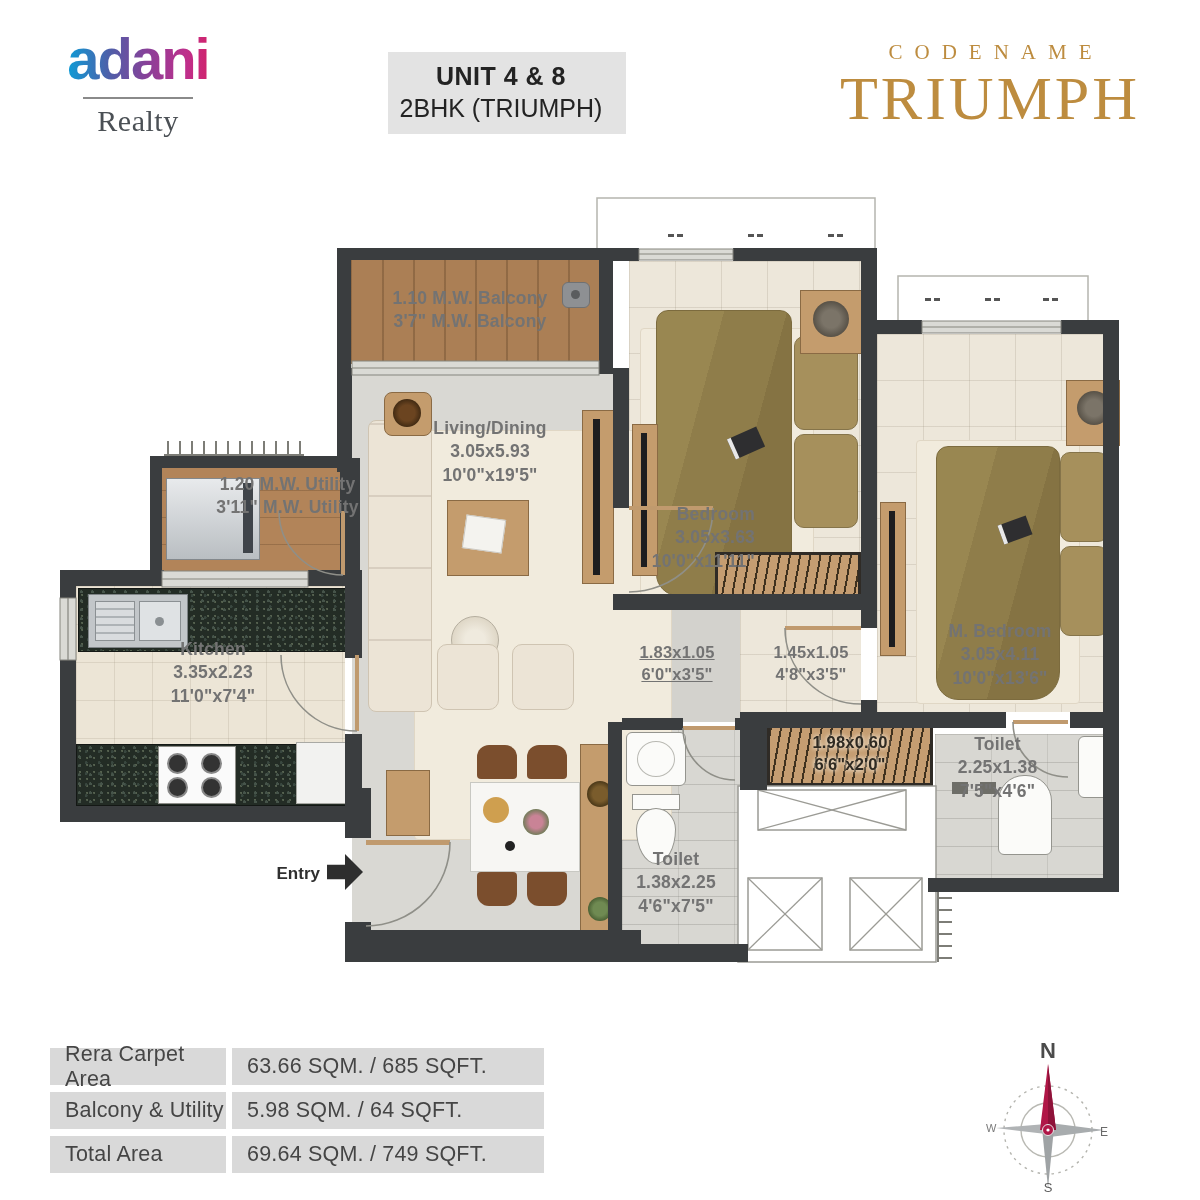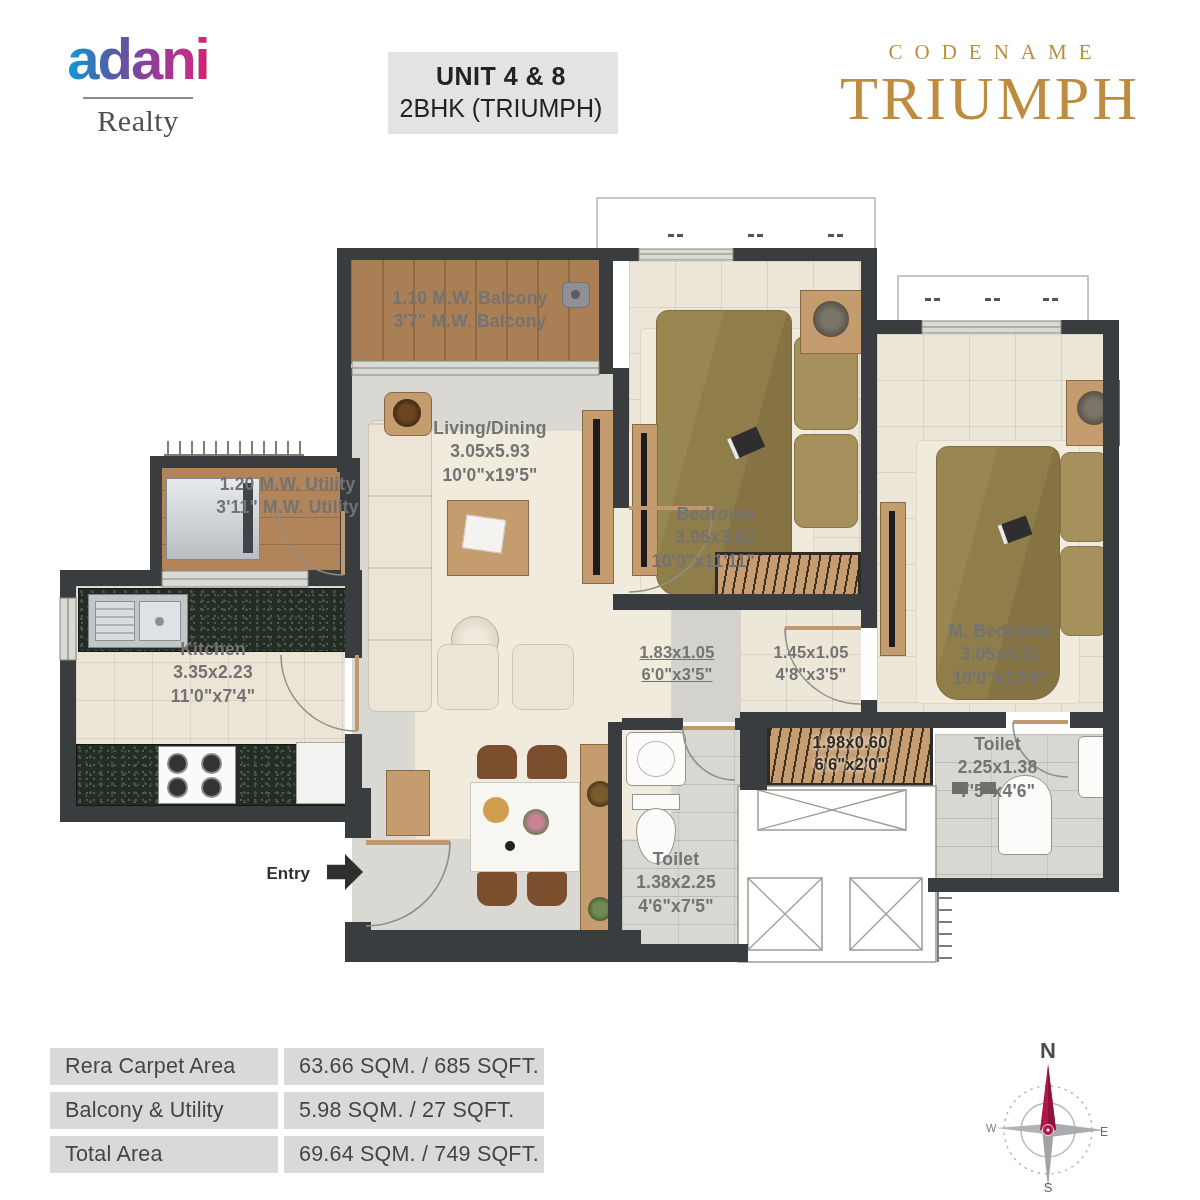--- a/index.html
+++ b/index.html
@@ -10,21 +10,21 @@
   .logo{position:absolute;left:58px;top:30px;width:160px;text-align:center;}
   .logo-word{font-size:58px;font-weight:700;letter-spacing:-2px;line-height:1;
     color:#8f3f97;}
   @supports ((-webkit-background-clip:text) or (background-clip:text)){
     .logo-word{background:linear-gradient(90deg,#00a9e0 0%,#4e5fa9 32%,#8e3e97 58%,#be2f8c 80%,#d81f5f 100%);
       -webkit-background-clip:text;background-clip:text;color:transparent;}
   }
   .logo-rule{width:110px;height:2px;background:#8a8a8a;margin:9px auto 5px auto;}
   .logo-div{font-size:30px;font-weight:500;color:#4b5055;letter-spacing:.5px;font-family:Liberation Serif, serif;}
   .unitbox{position:absolute;left:388px;top:52px;width:226px;background:#e3e3e3;
-    text-align:center;padding:10px 4px 11px 0;color:#232323;}
+    text-align:center;padding:10px 12px 11px 0;color:#232323;}
   .unitbox .l1{font-size:25px;font-weight:800;letter-spacing:.5px;}
   .unitbox .l2{font-size:25px;font-weight:400;margin-top:3px;}
   .brand{position:absolute;left:835px;top:40px;width:310px;text-align:center;color:#bd8c3f;
     font-family:"Liberation Serif",serif;}
   .brand .eyebrow{font-size:21px;letter-spacing:12px;padding-left:12px;}
   .brand .bname{font-size:62px;letter-spacing:3px;margin-top:2px;line-height:1;}
   
   .wood-v{background-color:#ab7f55;background-image:repeating-linear-gradient(90deg,rgba(50,30,10,.22) 0 1.5px,transparent 1.5px 31px);}
   .wood-h{background-color:#b28459;background-image:repeating-linear-gradient(0deg,rgba(50,30,10,.2) 0 1.5px,transparent 1.5px 27px);}
   .wood{background-color:#c49c6d;border:1px solid #8a6a44;}
@@ -56,21 +56,21 @@
   
   .rlabel{position:absolute;text-align:center;color:#737373;font-weight:600;
     font-size:17.5px;line-height:1.34;letter-spacing:.2px;z-index:6;}
   .rlabel.small{font-size:16.5px;}
   .entry-label{position:absolute;font-size:17px;font-weight:700;color:#2f2f2f;text-align:right;z-index:6;}
   
   .areas{position:absolute;left:50px;top:1048px;width:494px;display:flex;flex-direction:column;gap:7px;}
   .arow{display:flex;gap:6px;}
   .acell{background:#d9d9d9;height:37px;display:flex;align-items:center;
     padding-left:15px;font-size:21.5px;color:#454545;letter-spacing:.2px;box-sizing:border-box;}
-  .alabel{width:228px;}
+  .alabel{width:176px;}
   .avalue{flex:1;}
   .z1{z-index:1;}.z2{z-index:2;}.z3{z-index:3;}.z4{z-index:4;}
 </style>
 </head>
 <body>
 
 <div class="page">
 
   <div class="logo">
     <div class="logo-word">adani</div>
@@ -368,33 +368,33 @@
     <div>Toilet</div>
     <div>1.38x2.25</div>
     <div>4'6"x7'5"</div>
   </div>
   <div class="rlabel" style="left:935px;top:733px;width:125px;">
     <div>Toilet</div>
     <div>2.25x1.38</div>
     <div>7'5"x4'6"</div>
   </div>
 
-  <div class="entry-label" style="left:248px;top:864px;width:62px;">Entry</div>
+  <div class="entry-label" style="left:258px;top:864px;width:62px;">Entry</div>
   <svg class="abs z4" style="left:327px;top:853px;" width="36" height="38" viewBox="0 0 30 30">
     <polygon points="0,9 15,9 15,0 30,15 15,30 15,21 0,21" fill="#2e2e2e"></polygon>
   </svg>
 
   <div class="areas">
     <div class="arow">
       <div class="acell alabel">Rera Carpet Area</div>
       <div class="acell avalue">63.66 SQM. / 685 SQFT.</div>
     </div>
     <div class="arow">
       <div class="acell alabel">Balcony &amp; Utility</div>
-      <div class="acell avalue">5.98 SQM. / 27 SQFT.</div>
+      <div class="acell avalue">5.98 SQM. / 64 SQFT.</div>
     </div>
     <div class="arow">
       <div class="acell alabel">Total Area</div>
       <div class="acell avalue">69.64 SQM. / 749 SQFT.</div>
     </div>
   </div>
 
   <svg class="abs z4" style="left:986px;top:1042px;" width="124" height="152" viewBox="0 0 124 152">
     <circle cx="62" cy="88" r="44" fill="none" stroke="#b3b3ad" stroke-width="1.4" stroke-dasharray="2.5,4.5"></circle>
     <circle cx="62" cy="88" r="27" fill="none" stroke="#b9b9b3" stroke-width="1.4"></circle>

